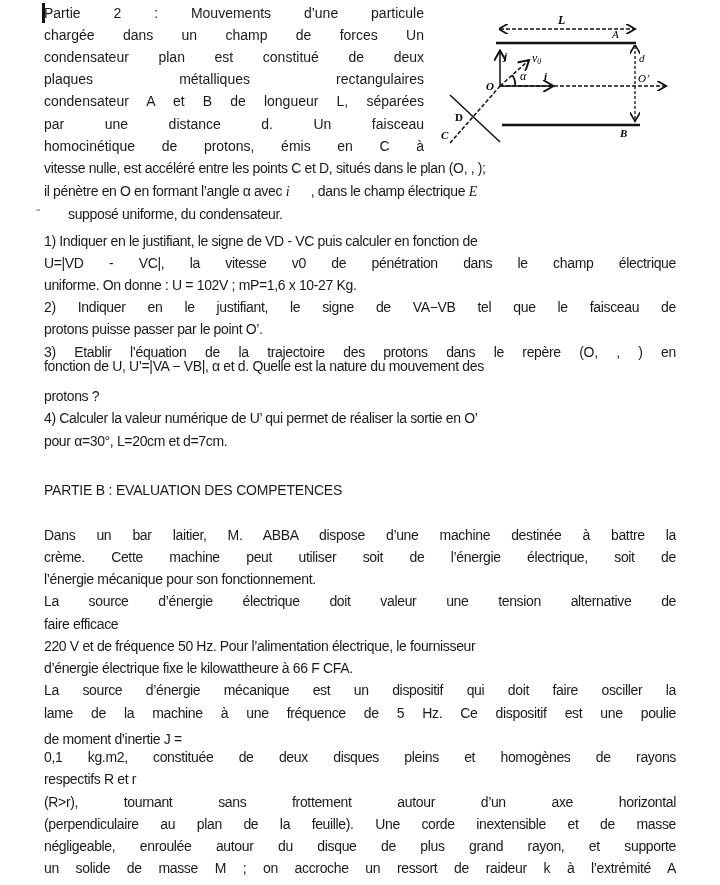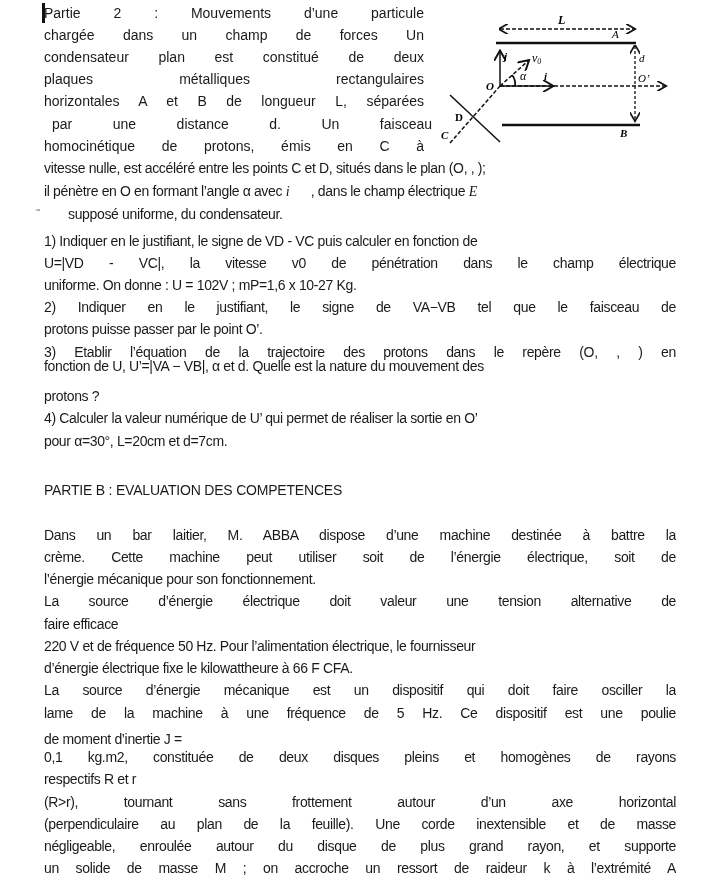--- a/index.html
+++ b/index.html
@@ -25,22 +25,22 @@
 </head>
 <body>
 
 <div class="cursor"></div>
 
 <div>
   <div class="line narrow justify" style="top:2px;">Partie 2 : Mouvements d’une particule</div>
   <div class="line narrow justify" style="top:24px;">chargée dans un champ de forces Un</div>
   <div class="line narrow justify" style="top:46px;">condensateur plan est constitué de deux</div>
   <div class="line narrow justify" style="top:68px;">plaques métalliques rectangulaires</div>
-  <div class="line narrow justify" style="top:90px;">horizontales A et B de longueur L, séparées</div>
-  <div class="line narrow justify" style="top:113px;margin-left:8px;">par une distance d. Un faisceau</div>
+  <div class="line narrow justify" style="top:90px;">condensateur A et B de longueur L, séparées</div>
+  <div class="line narrow justify" style="top:113px;">par une distance d. Un faisceau</div>
   <div class="line narrow justify" style="top:135px;">homocinétique de protons, émis en C à</div>
 </div>
 
 <svg id="diagram" viewBox="0 0 280 150">
   <defs>
     <marker id="ah" markerWidth="8" markerHeight="8" refX="6" refY="4" orient="auto">
       <path d="M0,0 L7,4 L0,8" fill="none" stroke="#111" stroke-width="1.3"></path>
     </marker>
     <marker id="ahs" markerWidth="8" markerHeight="8" refX="1" refY="4" orient="auto">
       <path d="M7,0 L0,4 L7,8" fill="none" stroke="#111" stroke-width="1.3"></path>

